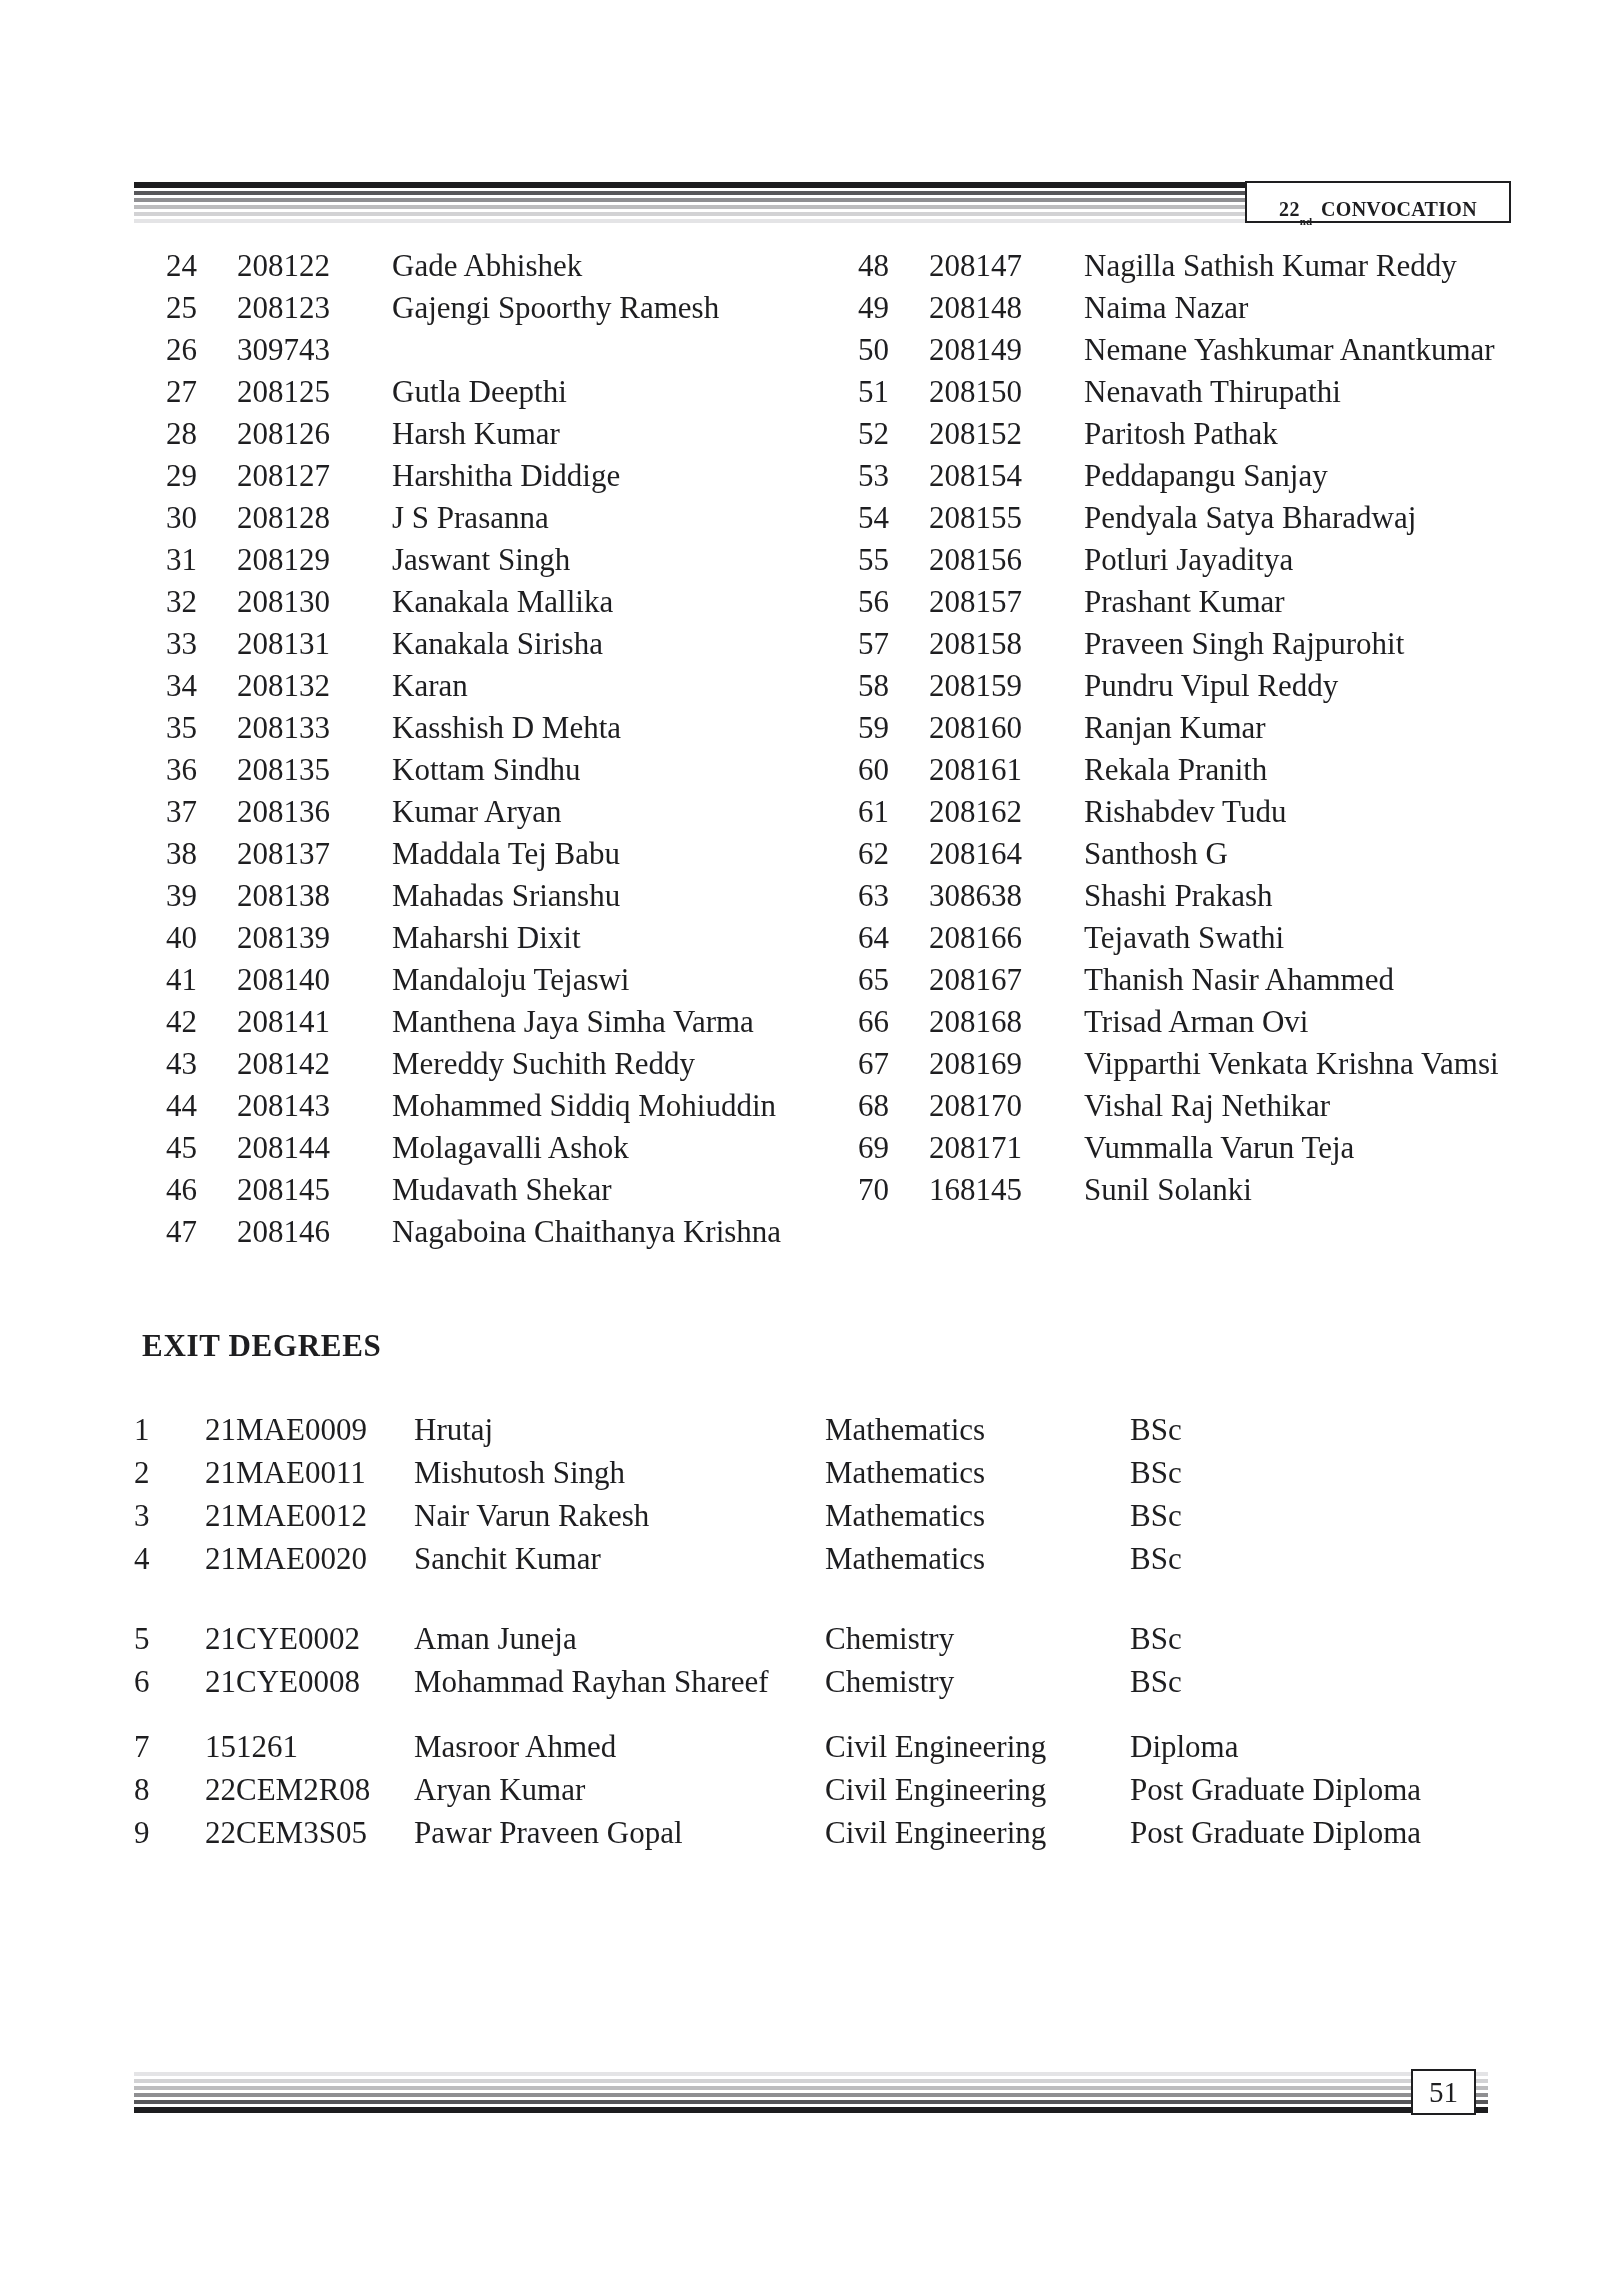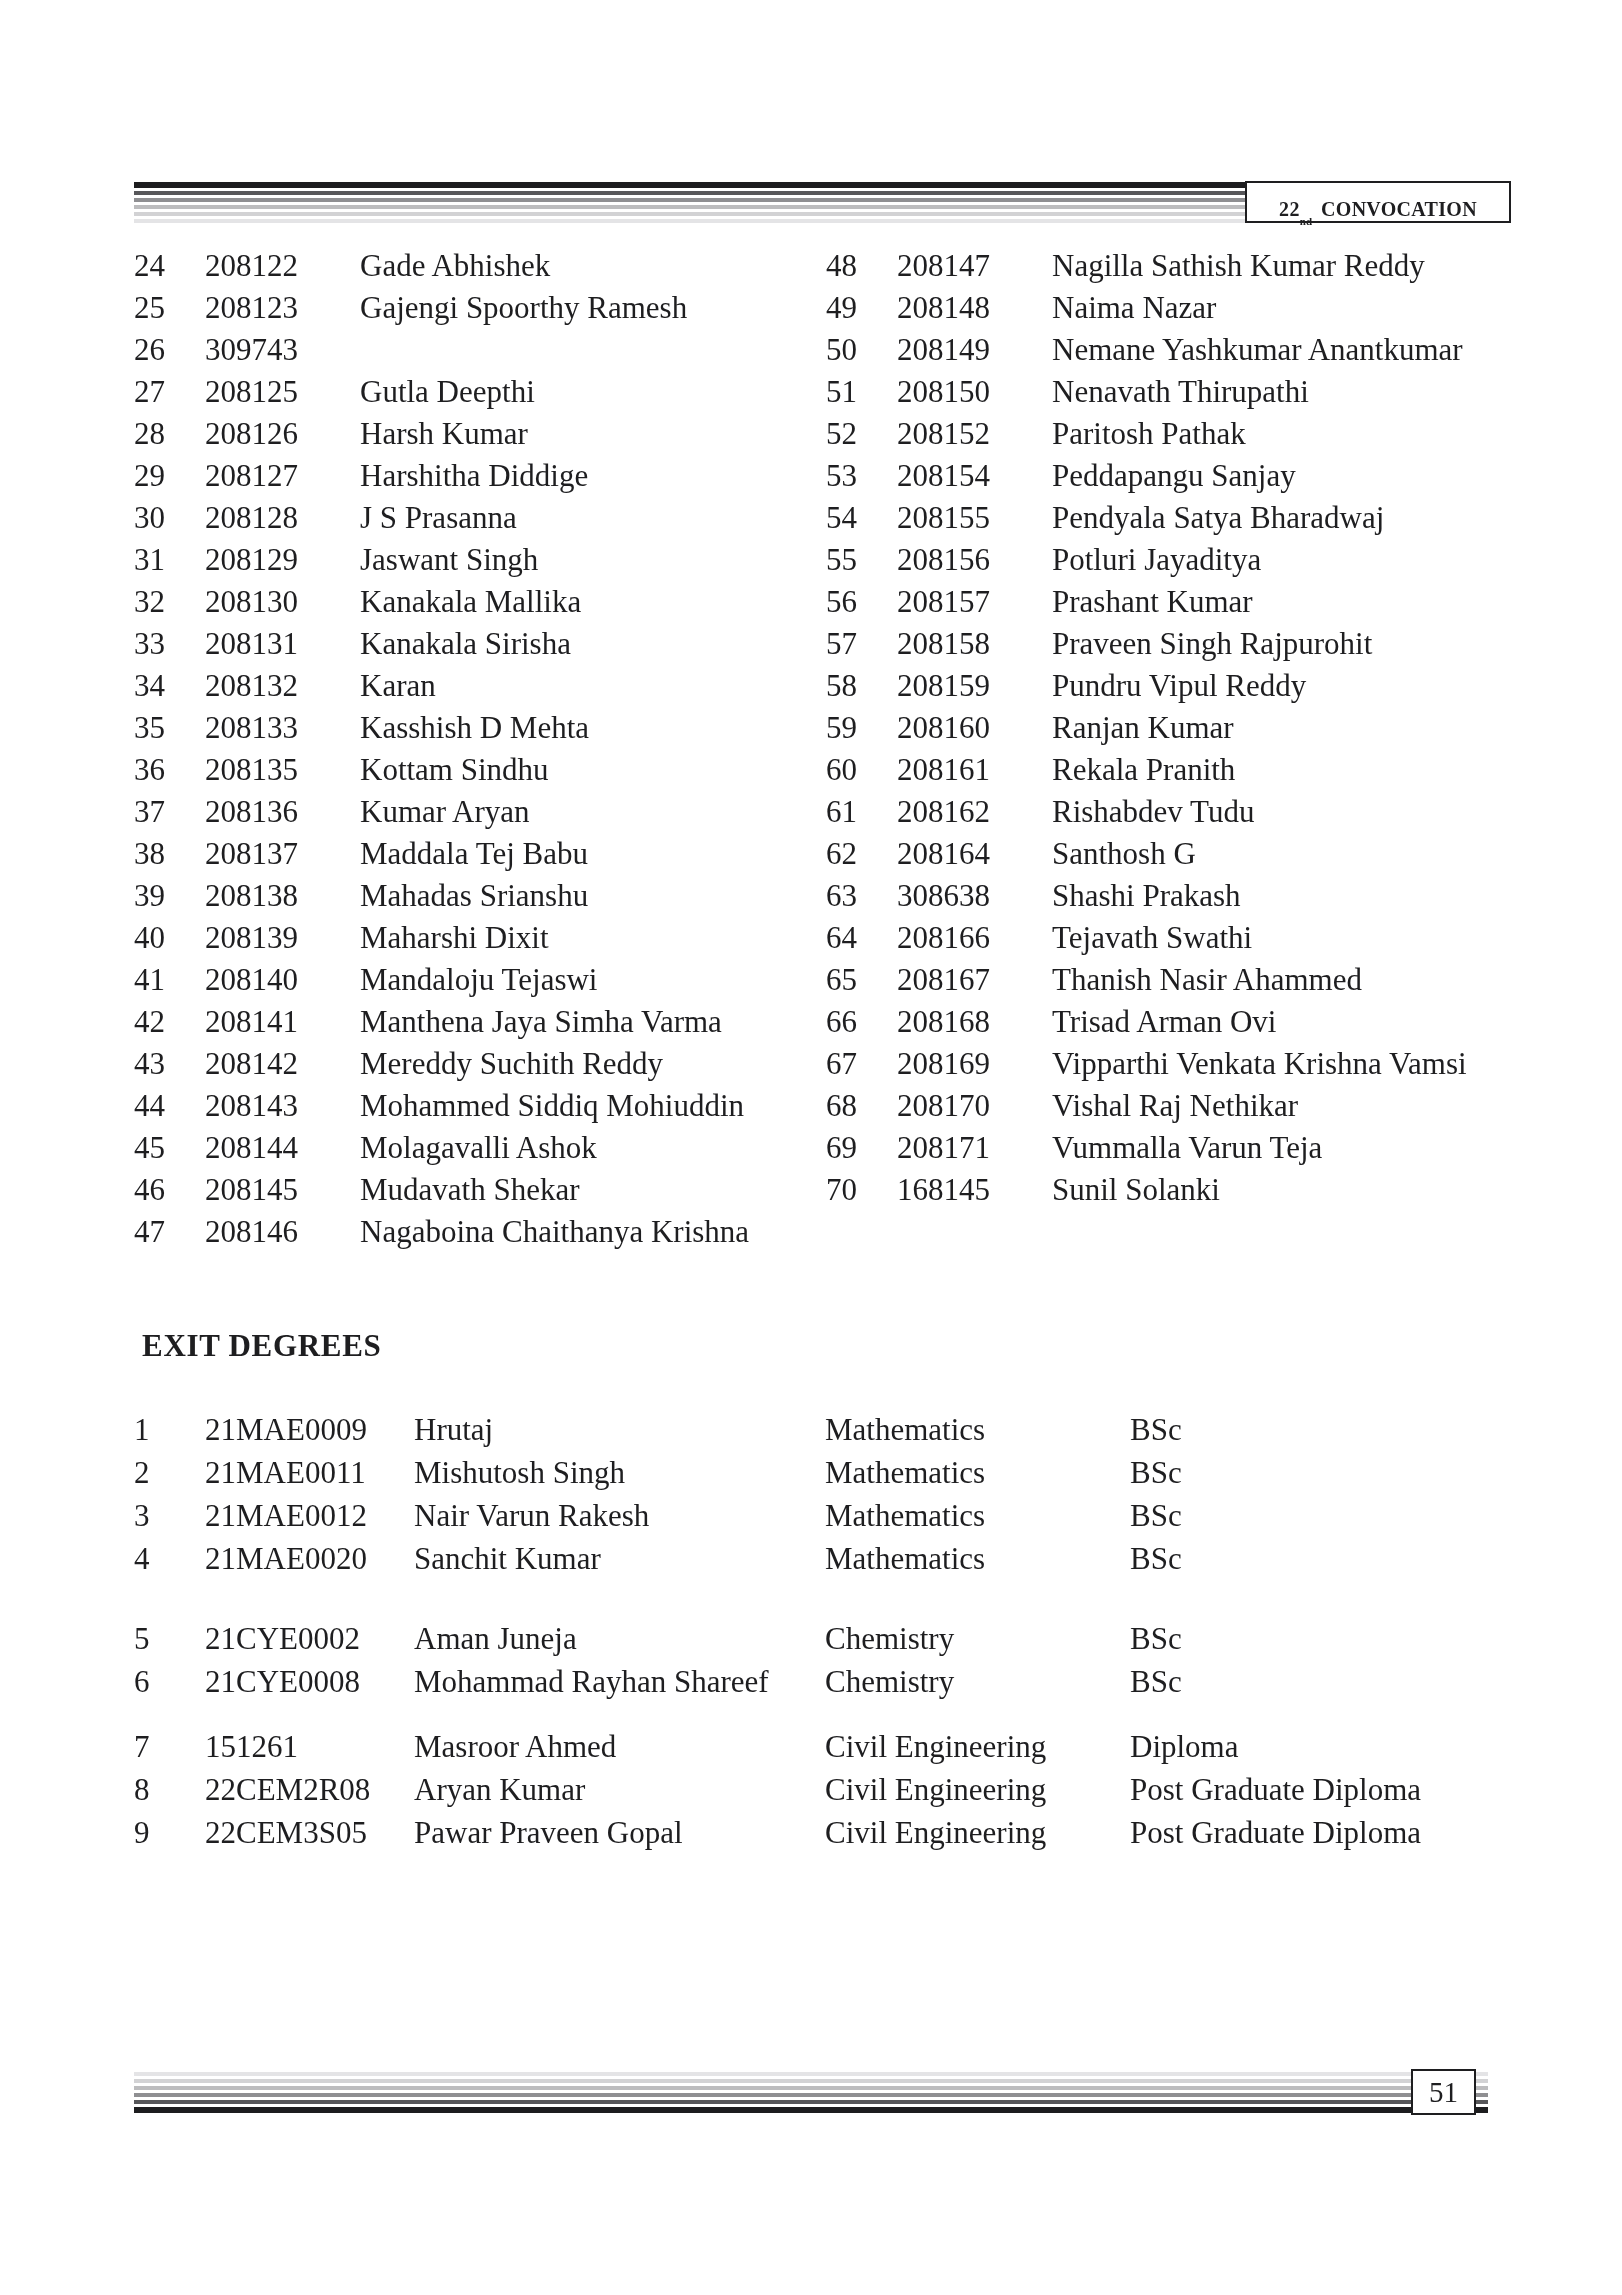--- a/index.html
+++ b/index.html
@@ -20,21 +20,21 @@
     background:#ffffff;border:2.6px solid #1e1e20;display:flex;align-items:flex-end;justify-content:center;
     font-weight:bold;font-size:20px;letter-spacing:0.3px;white-space:nowrap;margin-left:23px;
   }
   .conv-sup{font-size:0.55em;line-height:0;vertical-align:super;font-weight:bold;}
   .conv-title{margin-left:8.5px;}
   
   .grad-col{position:absolute;width:693px;top:245px;}
   .grad-col-left{left:134px;}
   .grad-col-right{left:826px;}
   .grad-row{display:flex;line-height:42px;white-space:nowrap;font-size:31px;}
-  .g-sno{width:71px;}
+  .g-sno{width:71px;margin-left:32px;}
   .g-roll{width:155px;}
   .g-name{flex:1;}
   
   .exit-heading{position:absolute;left:134px;top:1320px;margin:8px;font-size:31px;font-weight:bold;letter-spacing:0.7px;white-space:nowrap;}
   .exit-group{position:absolute;left:134px;width:1387px;}
   .exit-group-1{top:1408px;}
   .exit-group-2{top:1617px;}
   .exit-group-3{top:1725px;}
   .exit-row{display:flex;line-height:43px;white-space:nowrap;font-size:31px;}
   .e-sno{width:71px;}

